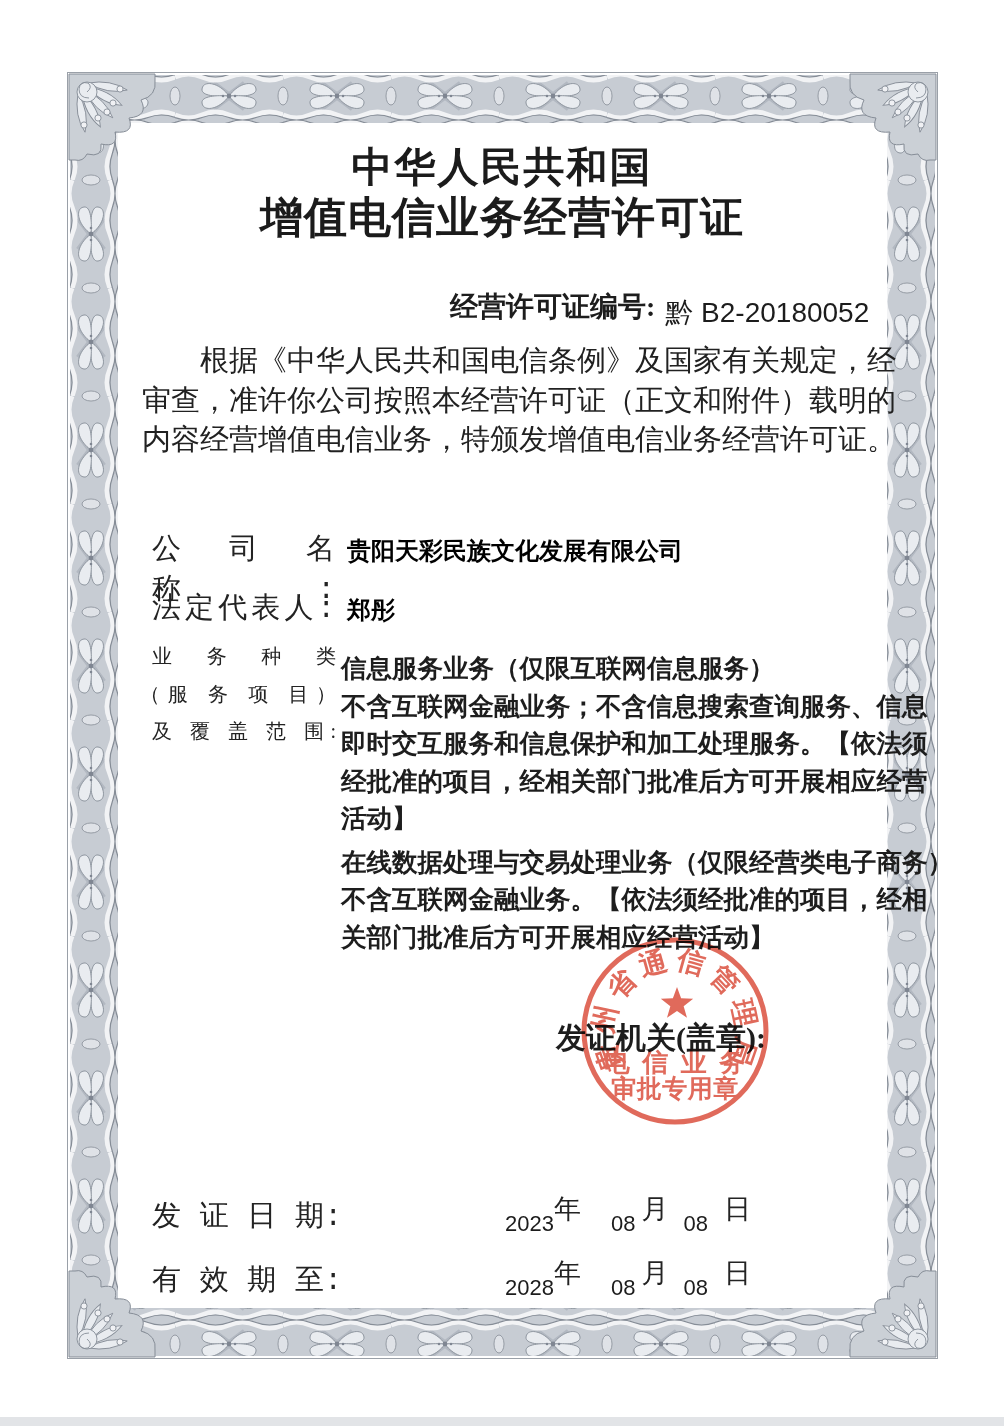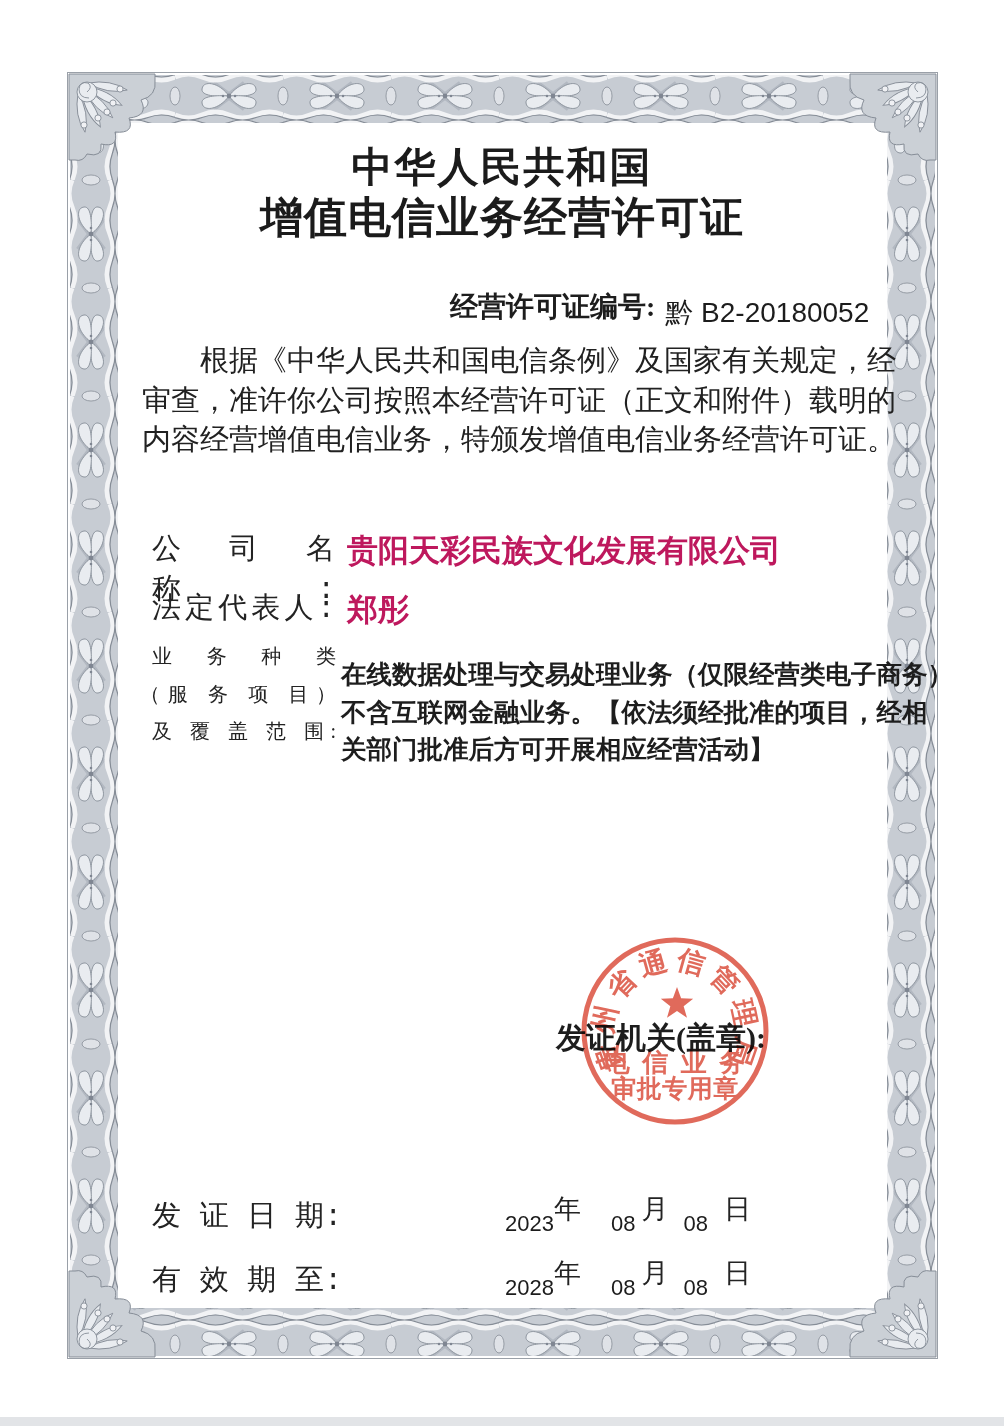--- a/index.html
+++ b/index.html
@@ -14,21 +14,21 @@
   .lic-label{font-size:28px;font-weight:700;color:#1d1d1d;}
   .lic-value{font-family:"Liberation Sans","DejaVu Sans",sans-serif;font-size:28px;
              font-weight:500;color:#1c1c1c;margin-left:10px;position:relative;top:6px;}
   
   .preamble{left:142px;top:341px;width:760px;font-size:29px;line-height:39.5px;color:#212121;}
   .preamble .ln{white-space:nowrap;}
   .preamble .ln.indent{text-indent:58px;}
   
   .lbl{display:inline-block;width:183px;font-size:29px;color:#232323;
        text-align:justify;text-align-last:justify;vertical-align:top;font-family:Liberation Mono, monospace;}
-  .val{font-size:31px;font-weight:600;color:#be185d;margin-left:12px;white-space:nowrap;}
+  .val{font-size:24px;font-weight:600;color:#000000;margin-left:12px;white-space:nowrap;}
   .row-company{left:152px;top:531px;line-height:40px;}
   .row-legal{left:152px;top:590px;line-height:40px;}
   .biz-labels{left:152px;top:638px;width:200px;font-size:20px;line-height:37.5px;color:#232323;}
   .biz-labels .ln{width:184px;text-align:justify;text-align-last:justify;}
   .biz-labels .ln.paren{margin-left:-12px;width:196px;}
   .biz-values{left:341px;top:650px;width:566px;font-size:25.5px;line-height:37.5px;
               font-weight:600;color:#1d1d1d;}
   .biz-values .ln{white-space:nowrap;}
   .biz-values .block2{margin-top:6px;}
   
@@ -136,20 +136,27 @@
     <span class="lbl">法定代表人:</span><span class="val">郑彤</span>
   </div>
 
   <div class="abs biz-labels">
     <div class="ln">业 务 种 类</div>
     <div class="ln paren">（服 务 项 目）</div>
     <div class="ln">及 覆 盖 范 围:</div>
   </div>
 
   <div class="abs biz-values">
+    <div class="block1">
+      <div class="ln">信息服务业务（仅限互联网信息服务）</div>
+      <div class="ln">不含互联网金融业务；不含信息搜索查询服务、信息</div>
+      <div class="ln">即时交互服务和信息保护和加工处理服务。【依法须</div>
+      <div class="ln">经批准的项目，经相关部门批准后方可开展相应经营</div>
+      <div class="ln">活动】</div>
+    </div>
     <div class="block2">
       <div class="ln">在线数据处理与交易处理业务（仅限经营类电子商务）</div>
       <div class="ln">不含互联网金融业务。【依法须经批准的项目，经相</div>
       <div class="ln">关部门批准后方可开展相应经营活动】</div>
     </div>
   </div>
 
   <div class="abs issuer">发证机关(盖章):</div>
 
   <svg class="abs stamp" width="206" height="206" viewBox="-103 -103 206 206">

